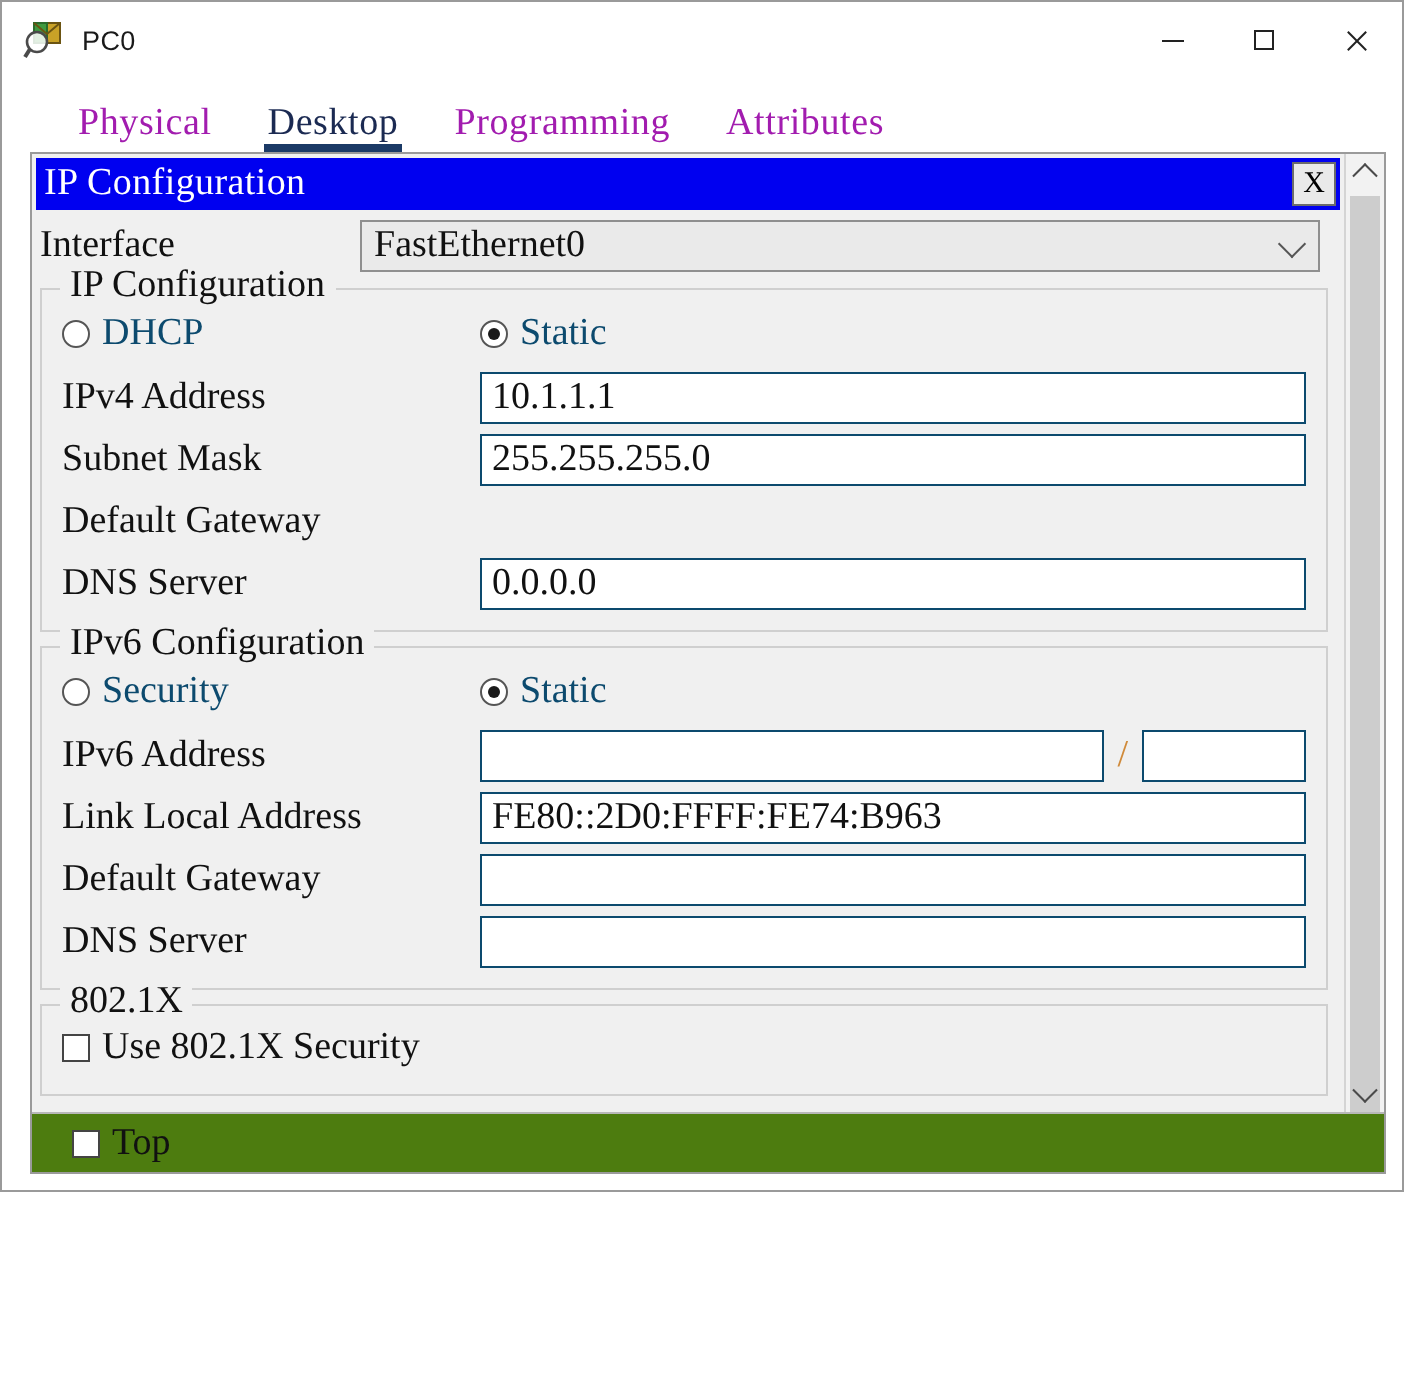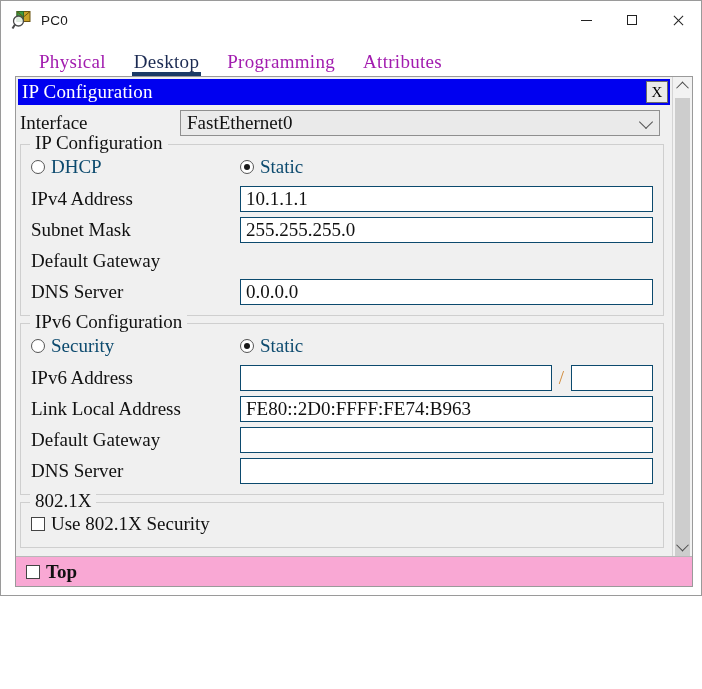--- a/index.html
+++ b/index.html
@@ -359,26 +359,25 @@
     height: 492px;
     background: #cdcdcd;
     cursor: default;
   }
 
   
   .bottombar {
     height: 30px;
     min-height: 30px;
     border-top: 1px solid #b8b8b8;
-    background: #f9a8d4;
-    display: flex;
-    align-items: center;
-    padding-left: 10px;
-    box-sizing: border-box;
-    font-weight: bold;
+    background: #4d7c0f;
+    display: flex;
+    align-items: center;
+    padding-left: 20px;
+    box-sizing: border-box;
   }
 </style>
 </head>
 <body>
 
 <div class="window">
 
   <div class="titlebar">
     <div class="title-icon">
       <svg width="22" height="22" viewBox="0 0 22 22" xmlns="http://www.w3.org/2000/svg">

